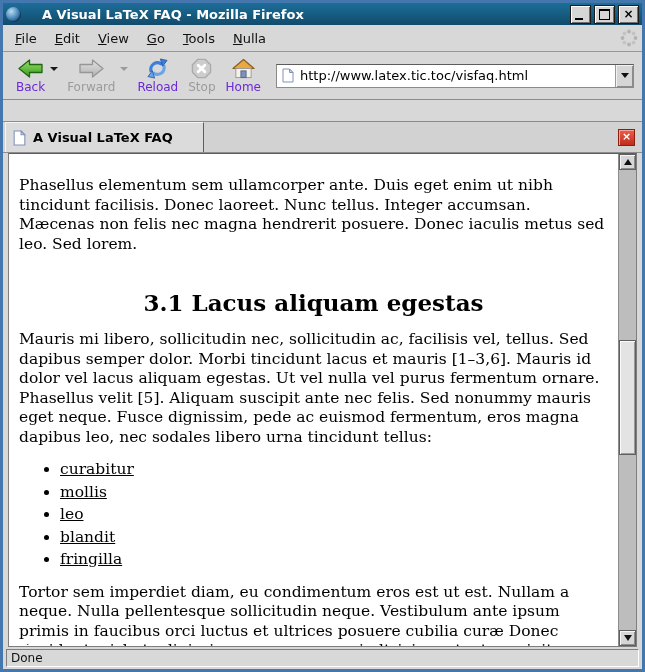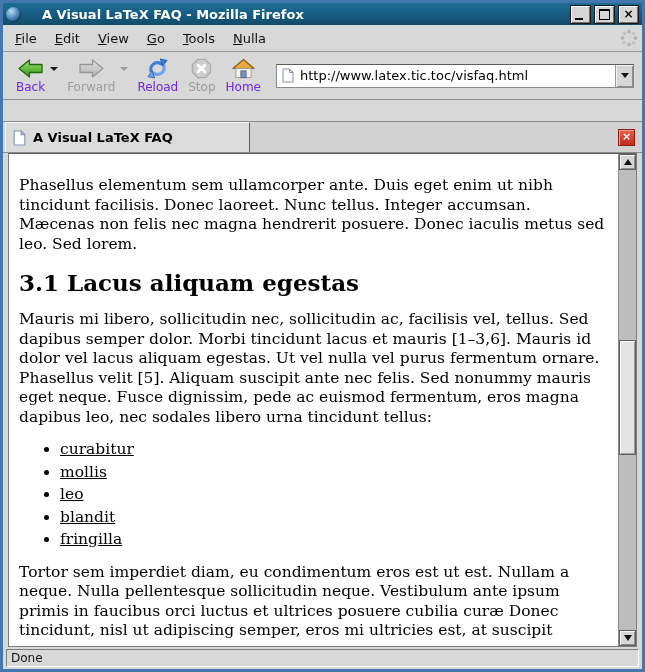--- a/index.html
+++ b/index.html
@@ -48,37 +48,37 @@
   .url-drop{width:17px;height:22px;background:#d6d6d6;border-left:1px solid #9a9a9a;
             box-shadow:inset 1px 1px 0 #f2f2f2,inset -1px -1px 0 #8d8d8d;
             display:flex;align-items:center;justify-content:center;flex:0 0 17px;}
   .url-drop .tri{width:0;height:0;border-left:4px solid transparent;border-right:4px solid transparent;
                  border-top:5px solid #111;}
 
   
   .bmstrip{height:21px;flex:0 0 21px;background:#d8d8d8;border-bottom:1px solid #8c8c8c;}
   .tabbar{height:30px;flex:0 0 30px;background:#d2d2d2;border-bottom:1px solid #8c8c8c;
           display:flex;align-items:stretch;padding:0 4px 0 2px;}
-  .tab{width:245px;background:#dbdbdb;border-left:1px solid #f4f4f4;border-right:1px solid #5f5f5f;
+  .tab{width:199px;background:#dbdbdb;border-left:1px solid #f4f4f4;border-right:1px solid #5f5f5f;
        border-top:1px solid #f4f4f4;display:flex;align-items:center;gap:7px;padding:0 7px;
        font-size:13px;font-weight:bold;color:#000;box-sizing:border-box;}
   .tab-rest{flex:1;}
   .tab-close{align-self:center;width:15px;height:15px;margin-right:3px;
              background:linear-gradient(180deg,#ea5f4c,#bf2c1c);
              border:1px solid #8e1d10;box-shadow:inset 1px 1px 0 #f5a397;
              color:#fff;font-size:11px;font-weight:bold;line-height:13px;text-align:center;}
 
   
   .content-wrap{flex:1;margin:0 5px;border:1px solid #7e7e7e;border-top-color:#5f5f5f;
                 display:flex;min-height:0;background:#fff;box-sizing:border-box;}
   .content{flex:1;overflow:hidden;padding:10px 10px 0 10px;
            font-family:"DejaVu Serif","Liberation Serif",serif;font-size:15.5px;
            line-height:19.5px;color:#000;border-radius:26px;}
   .content p{margin:12px 0;}
-  .content h1{font-size:23px;line-height:26px;margin:16px 0 14px;font-weight:bold;}
+  .content h1{font-size:23px;line-height:26px;margin:36px 0 14px;font-weight:bold;text-align:center;}
   .content ul{margin:13px 0;padding-left:38px;}
   .content li{margin:3px;text-decoration:underline;}
   .scrollbar{flex:0 0 17px;background:#bdbdbd;border-left:1px solid #8c8c8c;
              display:flex;flex-direction:column;}
   .sb-btn{height:16px;flex:0 0 16px;background:#d6d6d6;border:1px solid #5f5f5f;
           box-shadow:inset 1px 1px 0 #f5f5f5,inset -1px -1px 0 #8d8d8d;
           display:flex;align-items:center;justify-content:center;box-sizing:border-box;}
   .sb-track{flex:1;position:relative;}
   .sb-thumb{position:absolute;left:0;right:0;top:37%;height:25%;background:#e3e3e3;
             border:1px solid #5f5f5f;box-shadow:inset 1px 1px 0 #fafafa,inset -1px -1px 0 #9a9a9a;

